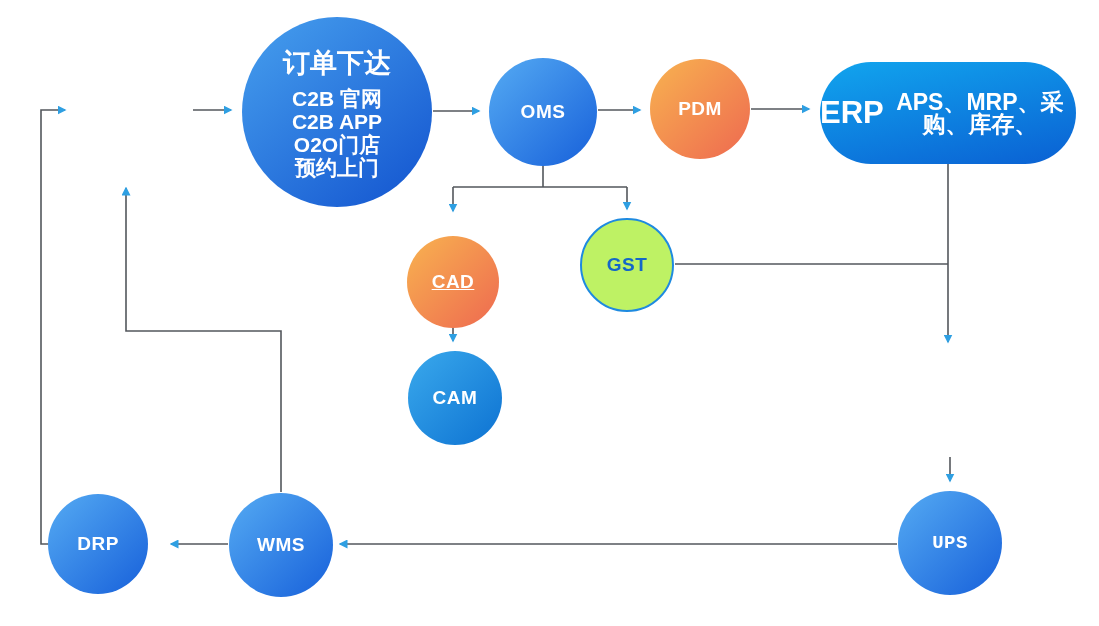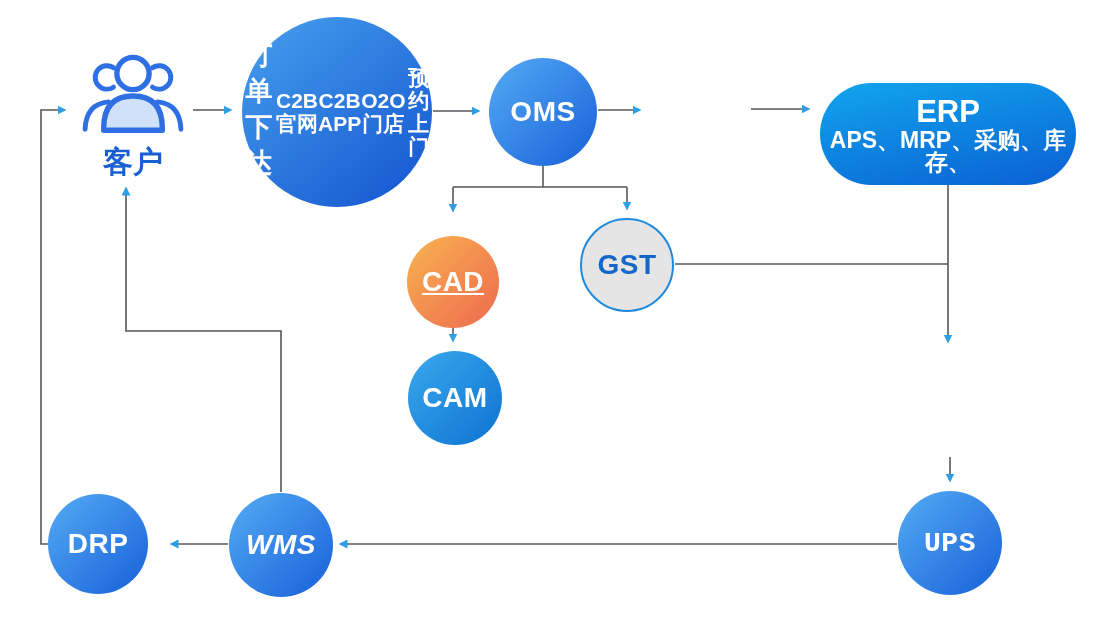--- a/index.html
+++ b/index.html
@@ -3,31 +3,31 @@
 <meta charset="utf-8">
 <style>
   html,body{margin:0;padding:0;background:#ffffff;}
   #canvas{
     position:relative;width:1099px;height:626px;background:#ffffff;
     font-family:"Liberation Sans","DejaVu Sans",sans-serif;overflow:hidden;
   }
   .node{position:absolute;display:flex;align-items:center;justify-content:center;
         color:#ffffff;font-weight:bold;text-align:center;box-sizing:border-box;}
   .circle{border-radius:50%;}
-  .lbl{font-size:28px;letter-spacing:0.5px;}
+  .lbl{font-size:19px;letter-spacing:0.5px;}
   .blue-grad{background:linear-gradient(135deg,#55abf3 0%,#1760da 100%);}
   .blue-grad2{background:linear-gradient(135deg,#3aa9ec 0%,#0d72d2 100%);}
   .orange-grad{background:linear-gradient(135deg,#f8b350 0%,#ee6950 100%);}
   .big-grad{background:linear-gradient(140deg,#47a0ee 0%,#1253cf 100%);}
   .erp-grad{background:linear-gradient(168deg,#11a5ee 0%,#0a60d3 100%);}
-  .gst{background:#e5e5e5;border:2.5px solid #1e8ae0;color:#1467c8;}
-  #node-order{flex-direction:row;align-items:center;}
+  .gst{background:#bef264;border:2.5px solid #1e8ae0;color:#1467c8;}
+  #node-order{flex-direction:column;align-items:center;}
   .order-title{font-size:27px;margin-bottom:6px;}
   .order-line{font-size:21px;line-height:23px;}
-  #node-erp{flex-direction:column;border-radius:52px;margin-top:21px;}
+  #node-erp{flex-direction:row;border-radius:52px;}
   .erp-title{font-size:31px;line-height:34px;}
   .erp-sub{font-size:23px;line-height:22px;}
   #customer{position:absolute;left:66px;top:52px;width:134px;text-align:center;}
   .customer-label{font-size:30px;font-weight:bold;color:#1a5fd2;margin-top:-2px;}
   #connectors{position:absolute;left:0;top:0;width:1099px;height:626px;pointer-events:none;}
 </style>
 </head>
 <body>
 
 <div id="canvas">
@@ -63,59 +63,44 @@
       <path d="M897,544 H340" marker-end="url(#arr)"></path>
 
       <path d="M228,544 H171" marker-end="url(#arr)"></path>
 
       <path d="M63,544 H41 V110 H65" marker-end="url(#arr)"></path>
 
       <path d="M281,492 V331 H126 V188" marker-end="url(#arr)"></path>
     </g>
   </svg>
 
-  <div id="customer">
-    <svg width="118" height="88" viewBox="0 0 120 90">
-      <g stroke="#2f6fe4" fill="none" stroke-linecap="round" stroke-linejoin="round">
-
-        <path d="M40,16 A12,12 0 1 0 40,36" stroke-width="5"></path>
-        <path d="M11,79 q1,-26 24,-28" stroke-width="5"></path>
-
-        <path d="M80,16 A12,12 0 1 1 80,36" stroke-width="5"></path>
-        <path d="M109,79 q-1,-26 -24,-28" stroke-width="5"></path>
-
-        <circle cx="60" cy="22" r="16.5" fill="#ffffff" stroke-width="5.5"></circle>
-        <path d="M30,80 L30,78 q0,-33 30,-33 q30,0 30,33 L90,80 Z" fill="#cfe2fa" stroke-width="5.5"></path>
-      </g>
-    </svg>
-    <div class="customer-label">客户</div>
-  </div>
 
   <div id="node-order" class="node circle big-grad" style="left:242px;top:17px;width:190px;height:190px;">
     <div class="order-title">订单下达</div>
     <div class="order-line">C2B 官网</div>
     <div class="order-line">C2B APP</div>
     <div class="order-line">O2O门店</div>
     <div class="order-line">预约上门</div>
   </div>
 
   <div class="node circle blue-grad lbl" style="left:489px;top:58px;width:108px;height:108px;">OMS</div>
 
+  <div class="node circle orange-grad lbl" style="left:650px;top:59px;width:100px;height:100px;">PDM</div>
 
   <div id="node-erp" class="node erp-grad" style="left:820px;top:62px;width:256px;height:102px;">
     <div class="erp-title">ERP</div>
     <div class="erp-sub">APS、MRP、采购、库存、</div>
   </div>
 
   <div class="node circle orange-grad lbl" style="left:407px;top:236px;width:92px;height:92px;text-decoration:underline;">CAD</div>
 
   <div class="node circle gst lbl" style="left:580px;top:218px;width:94px;height:94px;">GST</div>
 
   <div class="node circle blue-grad2 lbl" style="left:408px;top:351px;width:94px;height:94px;">CAM</div>
 
 
   <div class="node circle blue-grad lbl" style="left:898px;top:491px;width:104px;height:104px;font-family:Liberation Mono, monospace;">UPS</div>
 
-  <div class="node circle blue-grad lbl" style="left:229px;top:493px;width:104px;height:104px;font-style:italic;">WMS</div>
+  <div class="node circle blue-grad lbl" style="left:229px;top:493px;width:104px;height:104px;">WMS</div>
 
   <div class="node circle blue-grad lbl" style="left:48px;top:494px;width:100px;height:100px;">DRP</div>
 
 </div>
 
 </body></html>

